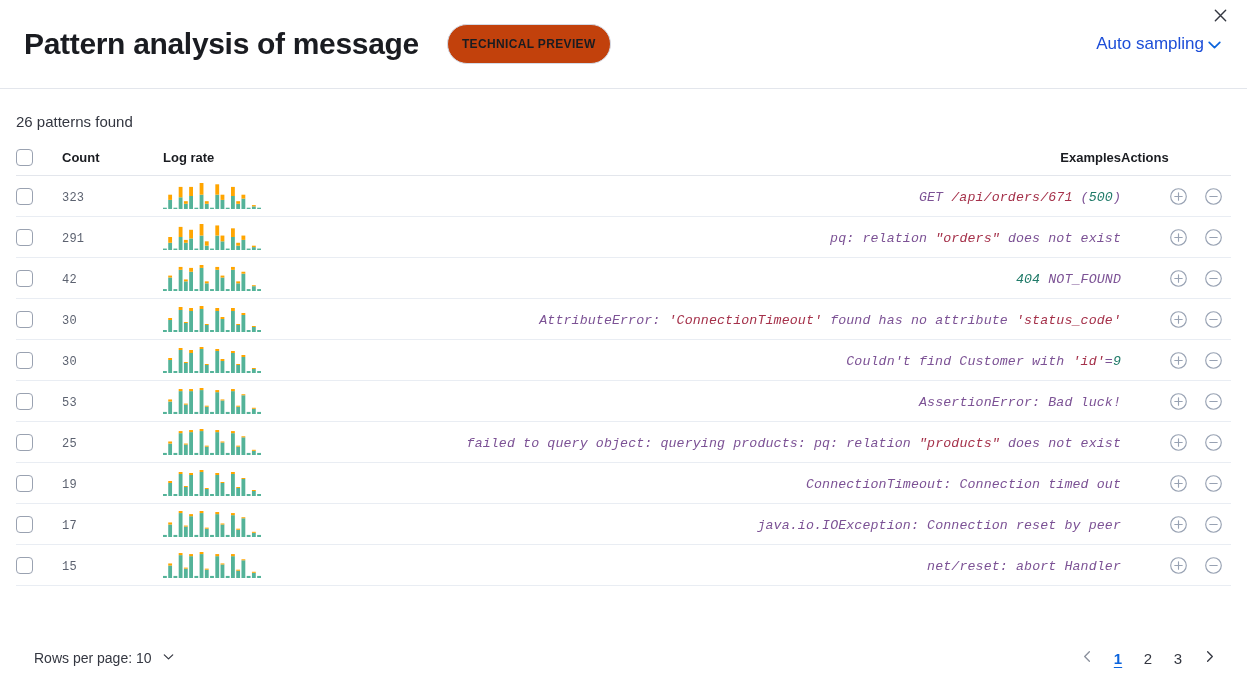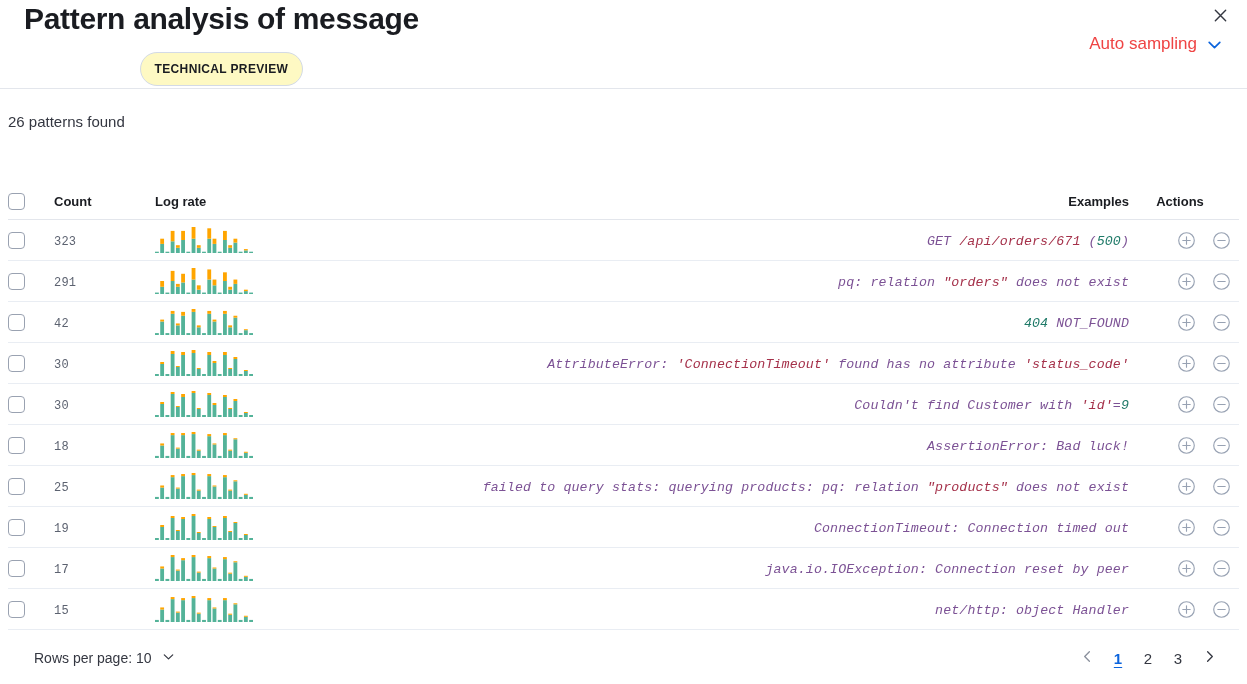--- a/index.html
+++ b/index.html
@@ -16,84 +16,84 @@
 
   
   .header {
     position: relative;
     height: 89px;
     border-bottom: 1px solid #e3e6ec;
     display: flex;
     align-items: center;
     padding: 0 24px;
   }
-  .header-left { display:flex; align-items:center; gap:16px;flex-direction:column; }
+  .header-left { display:flex; align-items:center; gap:28px; }
   .page-title {
     font-size: 30px;
     font-weight: 700;
     letter-spacing: -0.32px;
     color: #1a1c21;
     white-space: nowrap;
   }
   .badge {
     display:inline-flex; align-items:center; justify-content:center;
-    height: 34px;
+    height: 40px;
     padding: 0 14px;
     border: 1px solid #d3dae6;
     border-radius: 999px;
     font-size: 12px;
     font-weight: 700;
     letter-spacing: 0.35px;
     color: #1a1c21;
     white-space: nowrap;
-    background: #fef9c3;
+    background: #c2410c;
   }
   .header-right {
     margin-left: auto;
-    display:flex; align-items:center; gap:9px;
-    color:#ef4444;
+    display:flex; align-items:center; gap:2px;
+    color:#1d4ed8;
     font-size: 17px;
     cursor: pointer;
   }
   .header-right .chev { display:flex; }
 
   .close-btn {
     position:absolute;
     top: 2px; right: 14px;
     width: 26px; height: 26px;
     display:flex; align-items:center; justify-content:center;
     cursor:pointer;
     color:#343741;
   }
 
   
-  .body { padding: 0 8px; }
+  .body { padding: 0 16px; }
   .patterns-found {
     font-size: 15px;
     color: #343741;
     padding-top: 24px;
     padding-bottom: 13px;
   }
 
-  table { width: 100%; border-collapse: collapse; table-layout: fixed; margin-top: 44px; }
+  table { width: 100%; border-collapse: collapse; table-layout: fixed; }
 
   thead th {
     font-size: 13px;
     font-weight: 700;
     color: #1a1c21;
     text-align: left;
     padding: 6px 0 9px 0;
     border-bottom: 1px solid #e3e6ec;
     vertical-align: middle;
   }
   th.col-check, td.col-check { width: 46px; }
   th.col-count, td.col-count { width: 101px; }
   th.col-rate,  td.col-rate  { width: 121px; }
   th.col-ex,    td.col-ex    { width: auto; text-align: right; }
-  th.col-act,   td.col-act   { width: 110px; text-align: center; padding-right: 8px; }
+  th.col-act,   td.col-act   { width: 110px; text-align: left; padding-right: 8px; }
 
   tbody td {
     border-bottom: 1px solid #e9edf3;
     height: 41px;
     vertical-align: middle;
     padding: 0;
   }
 
   .checkbox {
     width: 17px; height: 17px;
@@ -479,21 +479,21 @@
                     <path d="M6.1 10h7.8" stroke="#98a2b3" stroke-width="1.2" stroke-linecap="round"></path>
                   </svg>
                 </span>
               </span>
             </td>
           </tr>
           <tr>
             <td class="col-check">
               <span class="checkbox"></span>
             </td>
-            <td class="col-count"><span class="count-cell">18</span></td>
+            <td class="col-count"><span class="count-cell">53</span></td>
             <td class="col-rate"><span><svg class="spark" width="98" height="30" viewBox="0 0 98 30" aria-hidden="true">
                   <rect x="0.00" y="25.92" width="3.83" height="2.08" fill="#54b399"></rect>
                   <rect x="5.23" y="15.52" width="3.83" height="12.48" fill="#54b399"></rect>
                   <rect x="5.23" y="13.44" width="3.83" height="2.08" fill="#ffa500"></rect>
                   <rect x="10.46" y="25.92" width="3.83" height="2.08" fill="#54b399"></rect>
                   <rect x="15.69" y="5.12" width="3.83" height="22.88" fill="#54b399"></rect>
                   <rect x="15.69" y="3.04" width="3.83" height="2.08" fill="#ffa500"></rect>
                   <rect x="20.93" y="18.64" width="3.83" height="9.36" fill="#54b399"></rect>
                   <rect x="20.93" y="17.60" width="3.83" height="1.04" fill="#ffa500"></rect>
                   <rect x="26.16" y="5.12" width="3.83" height="22.88" fill="#54b399"></rect>
@@ -569,21 +569,21 @@
                   <rect x="68.01" y="4.08" width="3.83" height="2.08" fill="#ffa500"></rect>
                   <rect x="73.24" y="19.68" width="3.83" height="8.32" fill="#54b399"></rect>
                   <rect x="73.24" y="18.64" width="3.83" height="1.04" fill="#ffa500"></rect>
                   <rect x="78.47" y="10.32" width="3.83" height="17.68" fill="#54b399"></rect>
                   <rect x="78.47" y="9.28" width="3.83" height="1.04" fill="#ffa500"></rect>
                   <rect x="83.71" y="25.92" width="3.83" height="2.08" fill="#54b399"></rect>
                   <rect x="88.94" y="23.84" width="3.83" height="4.16" fill="#54b399"></rect>
                   <rect x="88.94" y="22.80" width="3.83" height="1.04" fill="#ffa500"></rect>
                   <rect x="94.17" y="25.92" width="3.83" height="2.08" fill="#54b399"></rect>
                 </svg></span></td>
-            <td class="col-ex"><span class="example"><span class="tok-word">failed to query stats: querying products: pq: relation </span><span class="tok-str">"products"</span><span class="tok-word"> does not exist</span></span></td>
+            <td class="col-ex"><span class="example"><span class="tok-word">failed to query object: querying products: pq: relation </span><span class="tok-str">"products"</span><span class="tok-word"> does not exist</span></span></td>
             <td class="col-act">
               <span class="actions">
                 <span class="act-icon">
                   <svg width="19" height="19" viewBox="0 0 20 20" fill="none" aria-hidden="true">
                     <circle cx="10" cy="10" r="8.2" stroke="#98a2b3" stroke-width="1.2"></circle>
                     <path d="M10 6.1v7.8M6.1 10h7.8" stroke="#98a2b3" stroke-width="1.2" stroke-linecap="round"></path>
                   </svg>
                 </span>
                 <span class="act-icon">
                   <svg width="19" height="19" viewBox="0 0 20 20" fill="none" aria-hidden="true">
@@ -737,21 +737,21 @@
                   <rect x="68.01" y="4.08" width="3.83" height="2.08" fill="#ffa500"></rect>
                   <rect x="73.24" y="20.72" width="3.83" height="7.28" fill="#54b399"></rect>
                   <rect x="73.24" y="19.68" width="3.83" height="1.04" fill="#ffa500"></rect>
                   <rect x="78.47" y="10.32" width="3.83" height="17.68" fill="#54b399"></rect>
                   <rect x="78.47" y="9.28" width="3.83" height="1.04" fill="#ffa500"></rect>
                   <rect x="83.71" y="25.92" width="3.83" height="2.08" fill="#54b399"></rect>
                   <rect x="88.94" y="22.80" width="3.83" height="5.20" fill="#54b399"></rect>
                   <rect x="88.94" y="21.76" width="3.83" height="1.04" fill="#ffa500"></rect>
                   <rect x="94.17" y="25.92" width="3.83" height="2.08" fill="#54b399"></rect>
                 </svg></span></td>
-            <td class="col-ex"><span class="example"><span class="tok-word">net/http: object Handler</span></span></td>
+            <td class="col-ex"><span class="example"><span class="tok-word">net/reset: abort Handler</span></span></td>
             <td class="col-act">
               <span class="actions">
                 <span class="act-icon">
                   <svg width="19" height="19" viewBox="0 0 20 20" fill="none" aria-hidden="true">
                     <circle cx="10" cy="10" r="8.2" stroke="#98a2b3" stroke-width="1.2"></circle>
                     <path d="M10 6.1v7.8M6.1 10h7.8" stroke="#98a2b3" stroke-width="1.2" stroke-linecap="round"></path>
                   </svg>
                 </span>
                 <span class="act-icon">
                   <svg width="19" height="19" viewBox="0 0 20 20" fill="none" aria-hidden="true">

